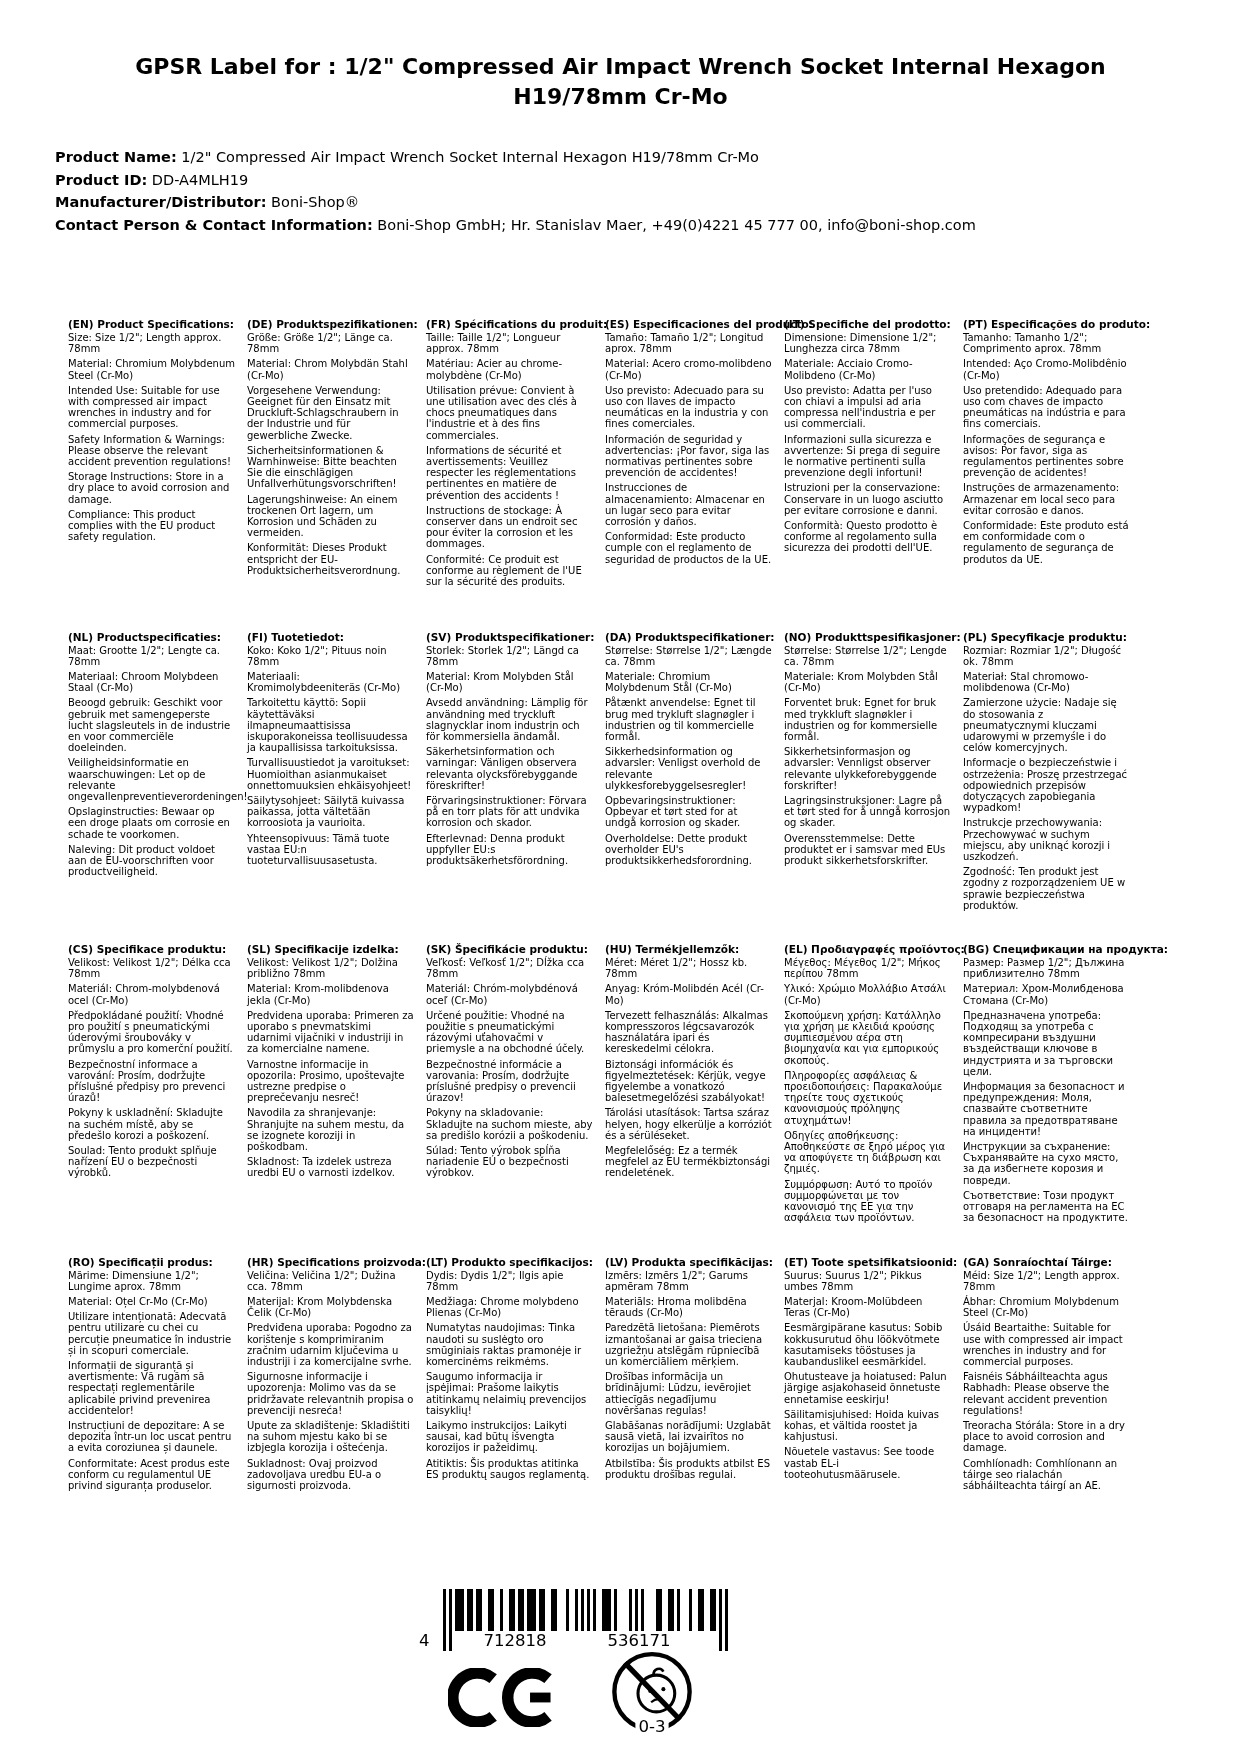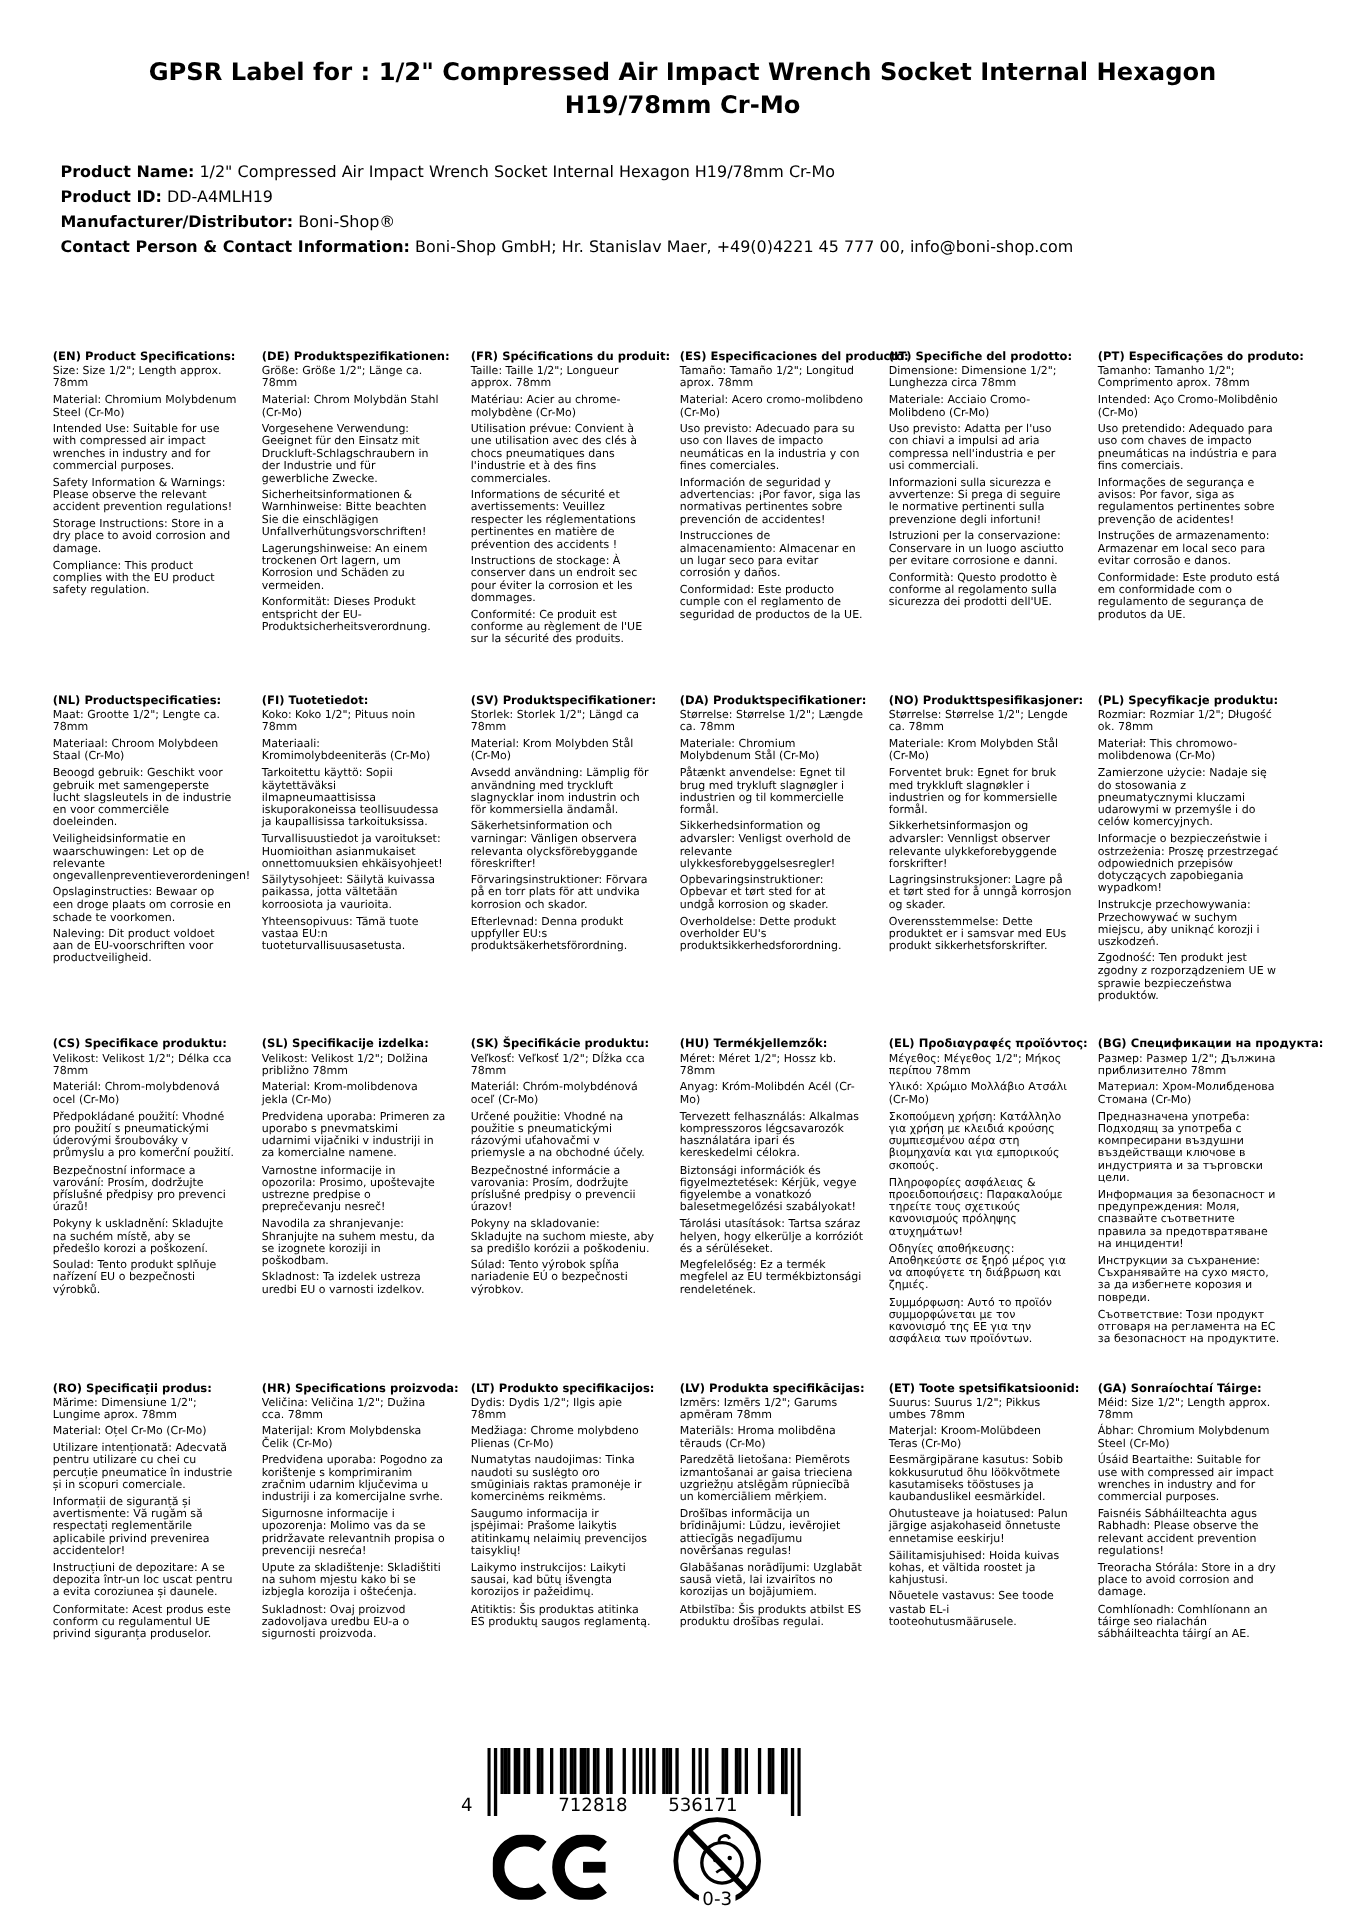--- a/index.html
+++ b/index.html
@@ -2,30 +2,30 @@
 <html><head>
 <meta charset="utf-8">
 <style>
   html,body{margin:0;padding:0;background:#e8e8e8;}
   .page{position:relative;width:1241px;height:1754px;background:#ffffff;color:#000;
         font-family:"DejaVu Sans",sans-serif;overflow:hidden;margin:0 auto;}
   .title{position:absolute;top:52px;left:0;right:0;text-align:center;font-weight:bold;
          font-size:22px;line-height:30px;padding:0 120px;}
   .product-info{position:absolute;top:146px;left:55px;width:1140px;font-size:14.5px;line-height:22.5px;}
   .pi-label{font-weight:bold;}
-  .specs-grid{position:absolute;top:318px;left:48px;display:grid;
-              grid-template-columns:repeat(6,167px);column-gap:23px;grid-auto-rows:312.5px;}
+  .specs-grid{position:absolute;top:318px;left:68px;display:grid;
+              grid-template-columns:repeat(6,167px);column-gap:12px;grid-auto-rows:312.5px;}
   .spec-block{overflow:visible;}
   .spec-heading{font-weight:bold;font-size:10.5px;line-height:12px;margin:0 0 2px 0;white-space:nowrap;}
   .spec-par{margin:0 0 4px 0;font-size:10px;line-height:11.2px;}
   .barcode{position:absolute;top:1589px;left:443px;width:285px;height:66px;}
   .barcode svg{position:absolute;left:0;top:0;}
   .bc-digit{position:absolute;top:42px;font-size:16.5px;line-height:20px;background:#fff;}
   .bc-first{left:-24px;}
-  .bc-left{left:10px;width:124px;text-align:center;padding-left:24px;}
+  .bc-left{left:10px;width:124px;text-align:center;}
   .bc-right{left:134px;width:124px;text-align:center;}
   .ce{position:absolute;left:448px;top:1668px;}
   .age{position:absolute;left:610px;top:1648px;}
 </style>
 </head>
 <body>
 
 <div class="page">
 
   <div class="title">GPSR Label for : 1/2" Compressed Air Impact Wrench Socket Internal Hexagon H19/78mm Cr-Mo</div>
@@ -133,21 +133,21 @@
         <p class="spec-par">Størrelse: Størrelse 1/2"; Lengde ca. 78mm</p>
         <p class="spec-par">Materiale: Krom Molybden Stål (Cr-Mo)</p>
         <p class="spec-par">Forventet bruk: Egnet for bruk med trykkluft slagnøkler i industrien og for kommersielle formål.</p>
         <p class="spec-par">Sikkerhetsinformasjon og advarsler: Vennligst observer relevante ulykkeforebyggende forskrifter!</p>
         <p class="spec-par">Lagringsinstruksjoner: Lagre på et tørt sted for å unngå korrosjon og skader.</p>
         <p class="spec-par">Overensstemmelse: Dette produktet er i samsvar med EUs produkt sikkerhetsforskrifter.</p>
       </div>
       <div class="spec-block">
         <div class="spec-heading">(PL) Specyfikacje produktu:</div>
         <p class="spec-par">Rozmiar: Rozmiar 1/2"; Długość ok. 78mm</p>
-        <p class="spec-par">Materiał: This chromowo-molibdenowa (Cr-Mo)</p>
+        <p class="spec-par">Materiał: Stal chromowo-molibdenowa (Cr-Mo)</p>
         <p class="spec-par">Zamierzone użycie: Nadaje się do stosowania z pneumatycznymi kluczami udarowymi w przemyśle i do celów komercyjnych.</p>
         <p class="spec-par">Informacje o bezpieczeństwie i ostrzeżenia: Proszę przestrzegać odpowiednich przepisów dotyczących zapobiegania wypadkom!</p>
         <p class="spec-par">Instrukcje przechowywania: Przechowywać w suchym miejscu, aby uniknąć korozji i uszkodzeń.</p>
         <p class="spec-par">Zgodność: Ten produkt jest zgodny z rozporządzeniem UE w sprawie bezpieczeństwa produktów.</p>
       </div>
       <div class="spec-block">
         <div class="spec-heading">(CS) Specifikace produktu:</div>
         <p class="spec-par">Velikost: Velikost 1/2"; Délka cca 78mm</p>
         <p class="spec-par">Materiál: Chrom-molybdenová ocel (Cr-Mo)</p>
         <p class="spec-par">Předpokládané použití: Vhodné pro použití s pneumatickými úderovými šroubováky v průmyslu a pro komerční použití.</p>

